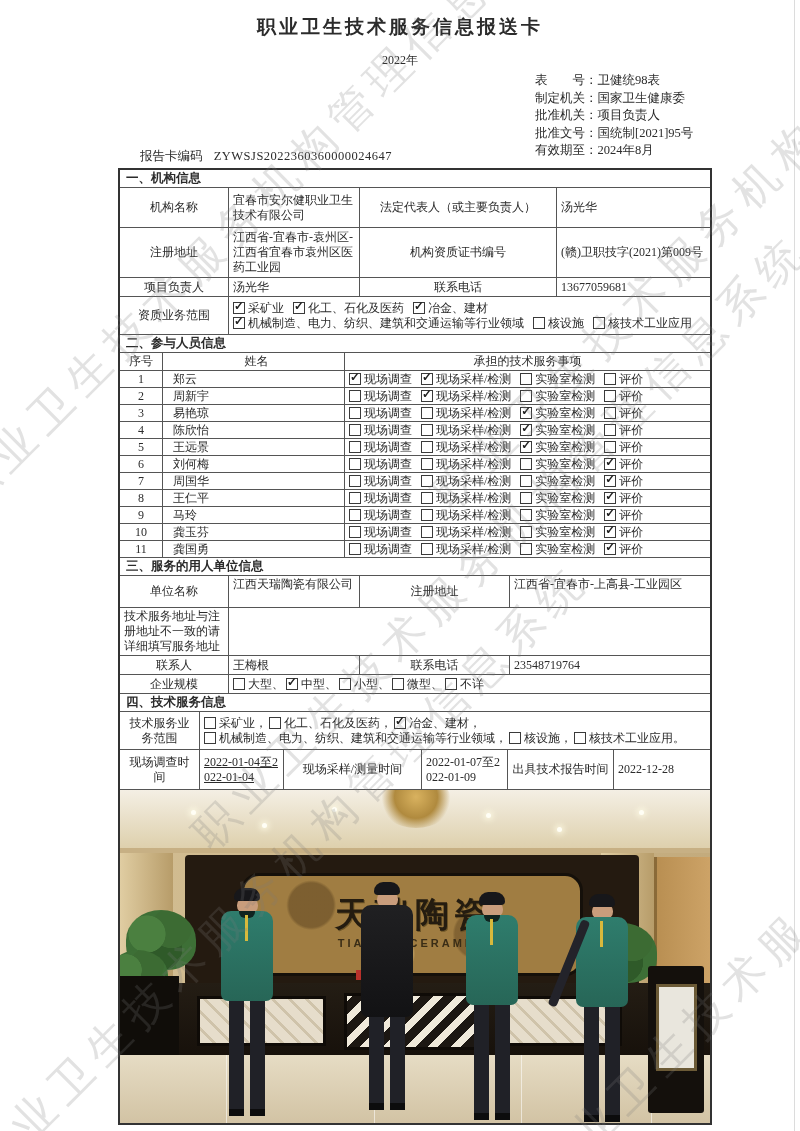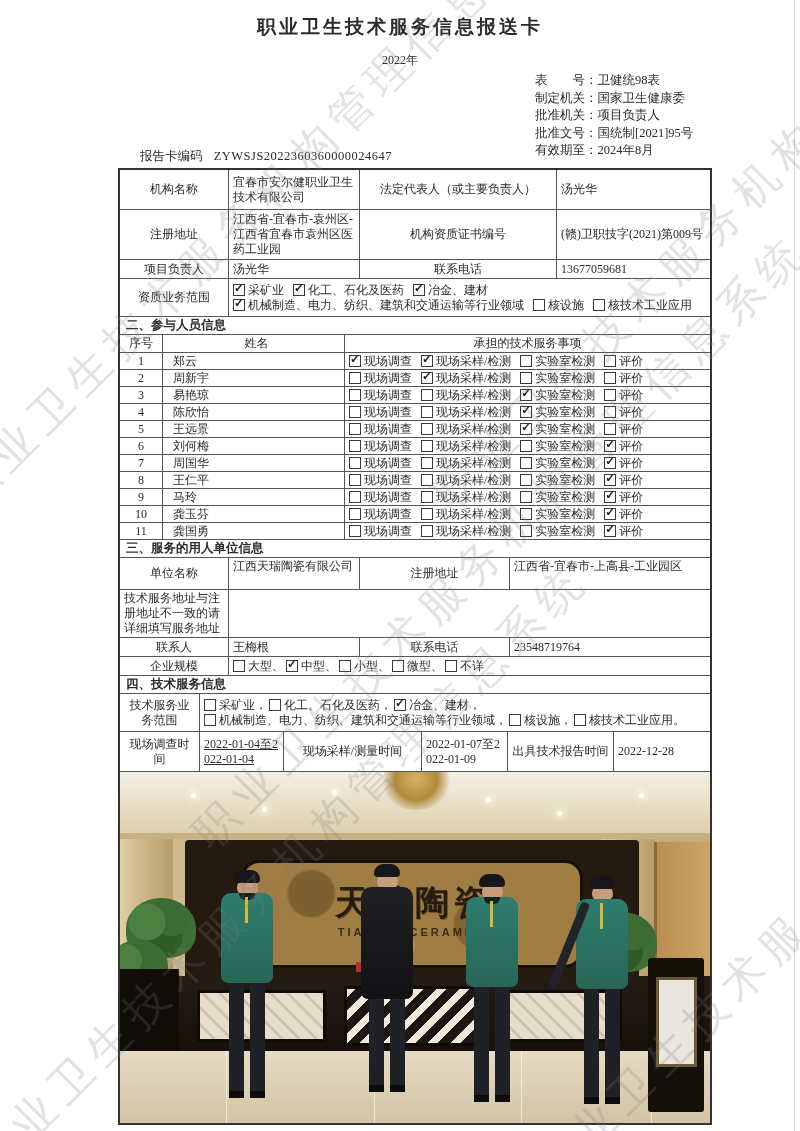--- a/index.html
+++ b/index.html
@@ -124,20 +124,21 @@
       </div>
   </div>
 
   <div class="code-line">
     <span>报告卡编码</span>
     <span class="cv">ZYWSJS2022360360000024647</span>
   </div>
 
   <div class="sheet">
 
+    <div class="row sec">一、机构信息</div>
 
     <div class="row" style="height:40px;">
       <div class="cell w1">机构名称</div>
       <div class="cell w2 val">宜春市安尔健职业卫生技术有限公司</div>
       <div class="cell w3">法定代表人（或主要负责人）</div>
       <div class="cell w4 val last">汤光华</div>
     </div>
 
     <div class="row" style="height:50px;">
       <div class="cell w1">注册地址</div>

